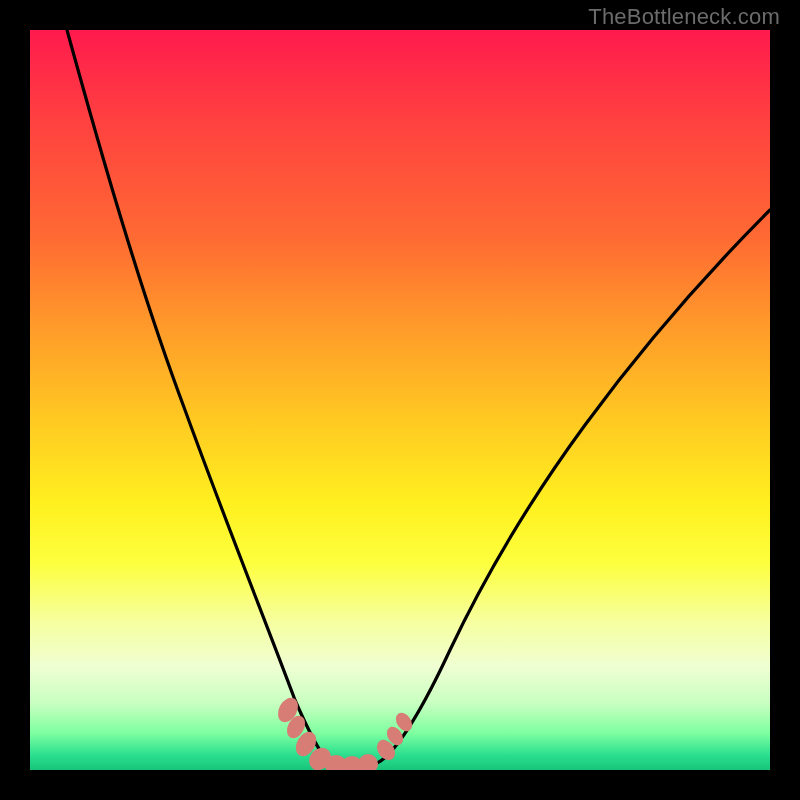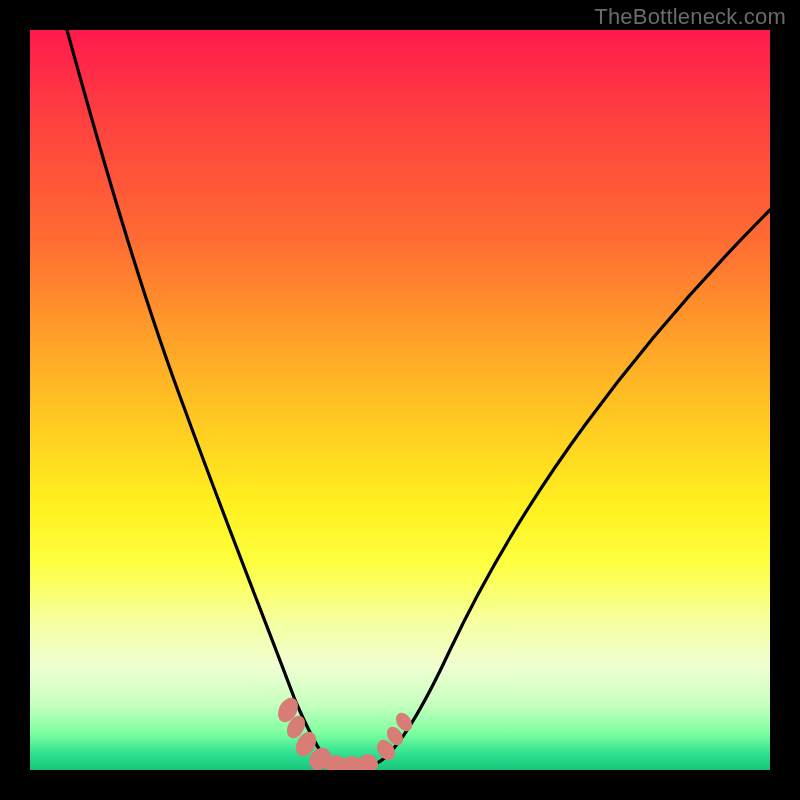--- a/index.html
+++ b/index.html
@@ -47,21 +47,21 @@
     position: absolute;
     left: 0;
     top: 0;
     width: 740px;
     height: 740px;
     pointer-events: none;
   }
   .watermark {
     position: absolute;
     top: 4px;
-    right: 14px;
+    right: 20px;
     color: #6b6b6b;
     font-size: 22px;
     letter-spacing: 0.2px;
   }
 </style>
 </head>
 <body>
 
 <div class="frame">
   <div class="plot">

